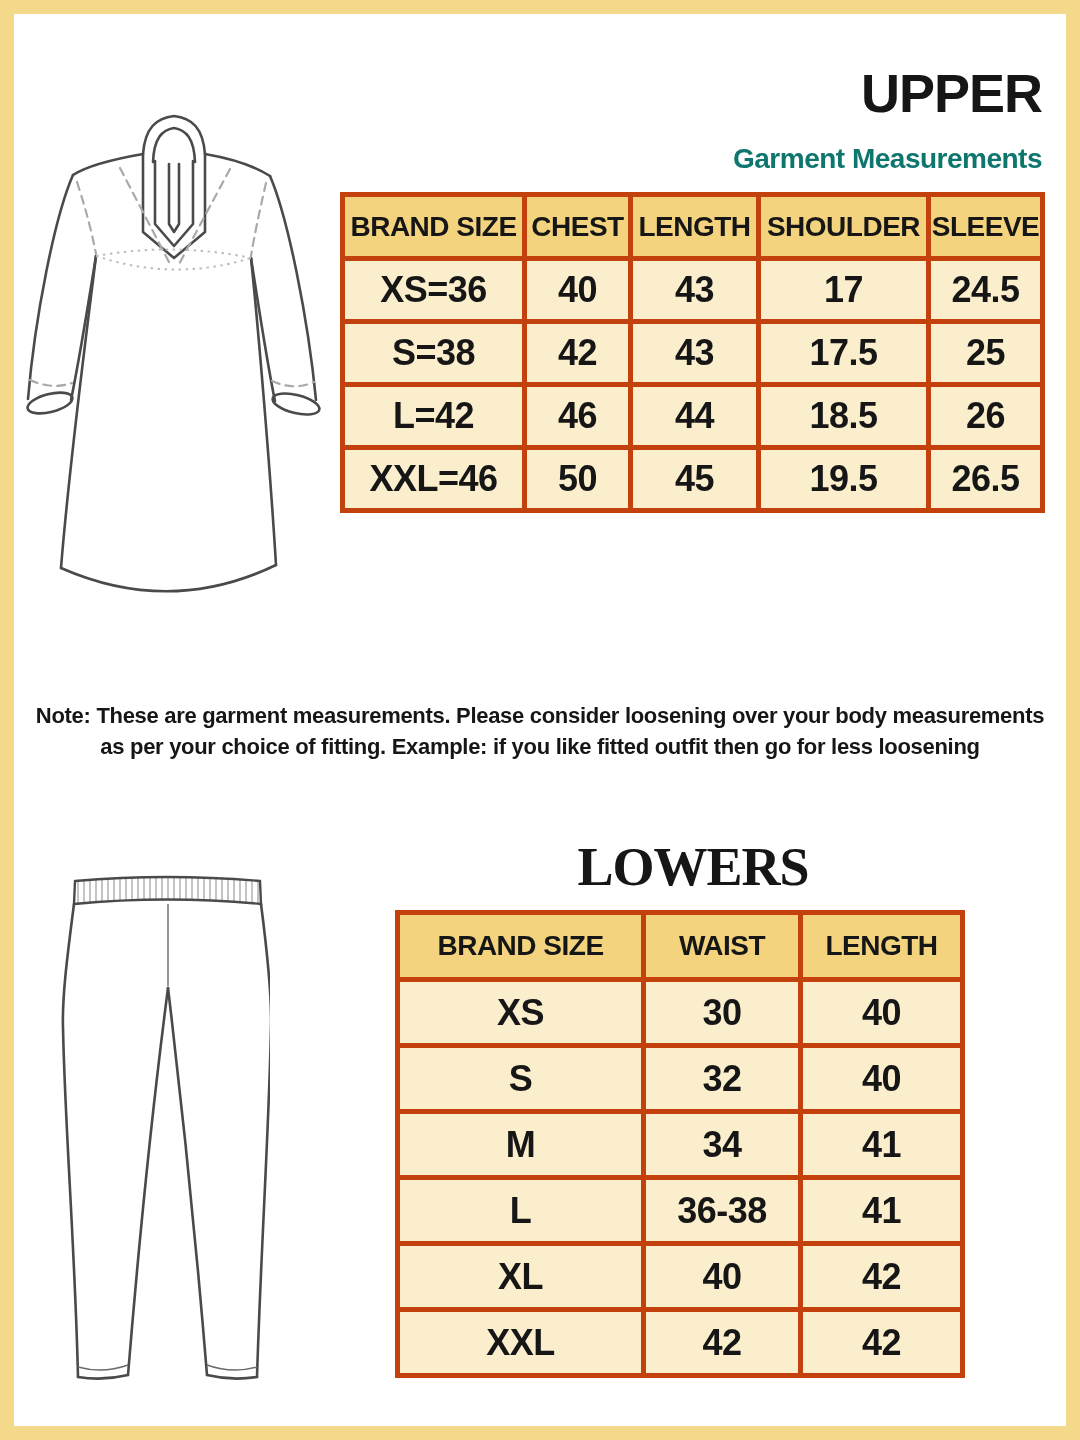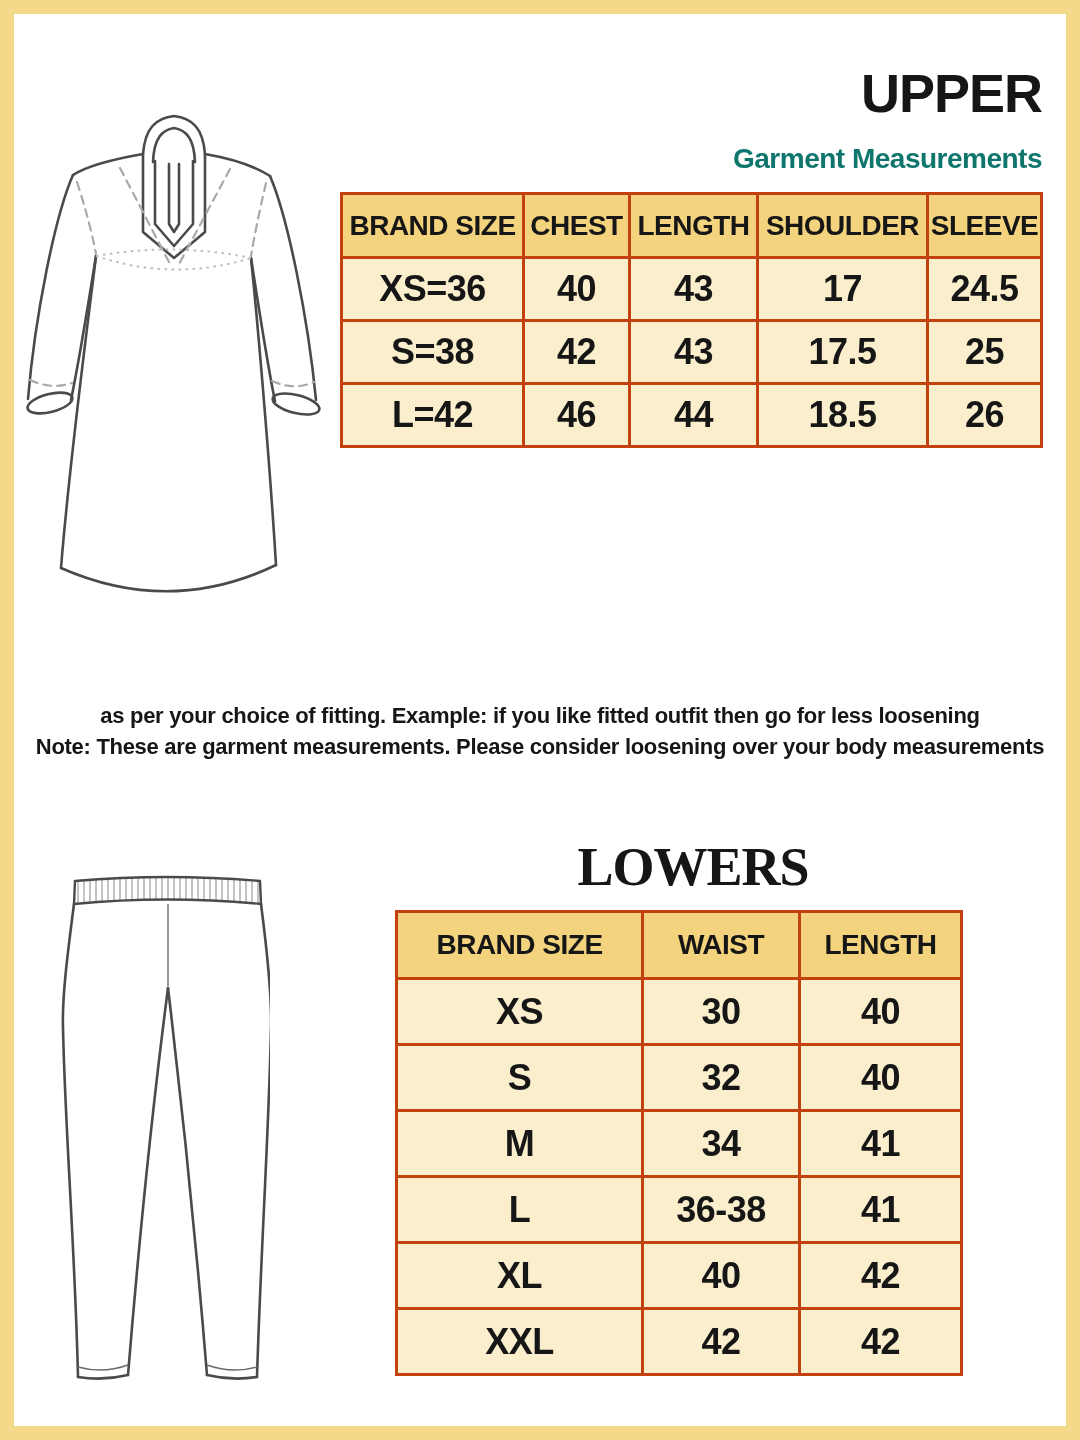--- a/index.html
+++ b/index.html
@@ -31,21 +31,21 @@
     margin-top:20px; color:#0f766e;
   }
 
   
   table.size-table {
     border-collapse:collapse;
     table-layout:fixed;
     width:100%;
   }
   table.size-table th, table.size-table td {
-    border:3px solid #c2410c;
+    border:5px solid #c2410c;
     text-align:center; vertical-align:middle;
     font-weight:700; letter-spacing:-0.5px;
     color:#161616;
   }
   table.size-table th {
     background:#F3D37D;
     font-size:28px;
     height:64px;
   }
   table.size-table td {
@@ -163,27 +163,34 @@
             <td>17.5</td>
             <td>25</td>
           </tr>
           <tr>
             <td>L=42</td>
             <td>46</td>
             <td>44</td>
             <td>18.5</td>
             <td>26</td>
           </tr>
+          <tr>
+            <td>XXL=46</td>
+            <td>50</td>
+            <td>45</td>
+            <td>19.5</td>
+            <td>26.5</td>
+          </tr>
         </tbody>
       </table>
   </div>
 
   <div class="abs note" style="left:15px; top:700px; width:1050px;">
+    <div>Note: These are garment measurements. Please consider loosening over your body measurements</div>
     <div>as per your choice of fitting. Example: if you like fitted outfit then go for less loosening</div>
-    <div>Note: These are garment measurements. Please consider loosening over your body measurements</div>
   </div>
 
   <div class="abs heading-block" style="left:303px; top:838px; width:780px;font-family:Liberation Serif, serif;">
     <div class="big-title">LOWERS</div>
   </div>
 
   <svg class="abs" style="left:45px; top:868px;" width="225" height="515" viewBox="0 0 225 515" aria-hidden="true">
     <defs>
       <pattern id="rib" width="6" height="30" patternUnits="userSpaceOnUse">
         <rect width="6" height="30" fill="#ffffff"></rect>

